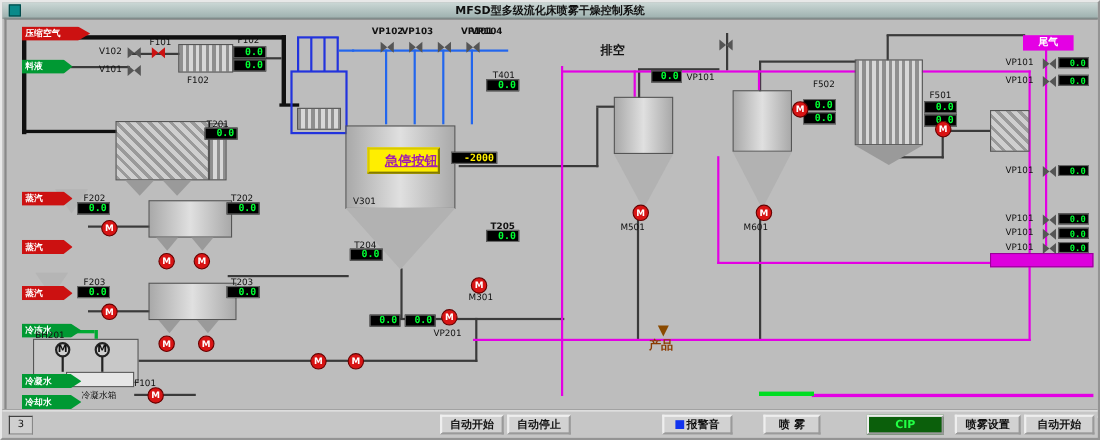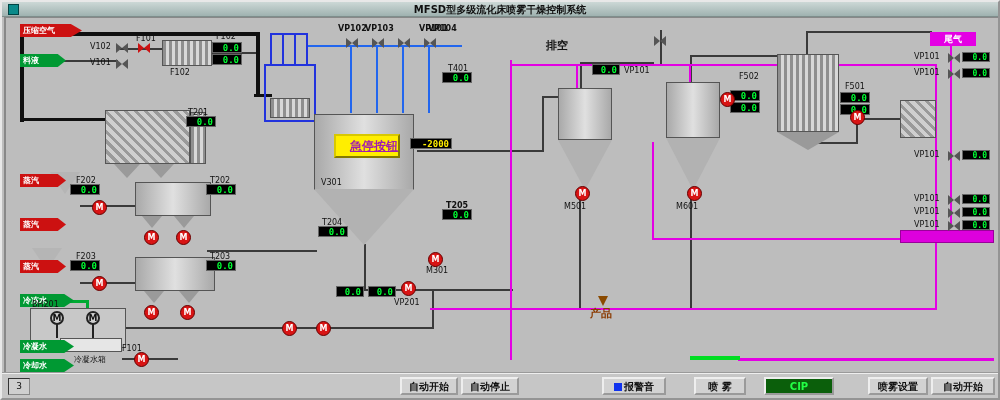--- a/index.html
+++ b/index.html
@@ -272,18 +272,18 @@
     <span class="appicon"></span>
     <span class="title">MFSD型多级流化床喷雾干燥控制系统</span>
   </div>
 
   <div class="bottombar" id="bottombar">
     <div class="counter">3</div>
   <button class="btn" style="left: 398px; width: 58px;">自动开始</button>
       <button class="btn" style="left: 459px; width: 58px;">自动停止</button>
       <button class="btn" style="left: 600px; width: 64px;"><span class="spk"></span>报警音</button>
       <button class="btn" style="left: 692px; width: 52px;">喷 雾</button>
-      <button class="btn cip" style="left: 762px; width: 70px;">CIP</button>
+      <button class="btn cip" style="left: 786px; width: 70px;">CIP</button>
       <button class="btn" style="left: 866px; width: 60px;">喷雾设置</button>
       <button class="btn" style="left: 929px; width: 64px;">自动开始</button>
     </div>
 
 </div>
 
 </body></html>

